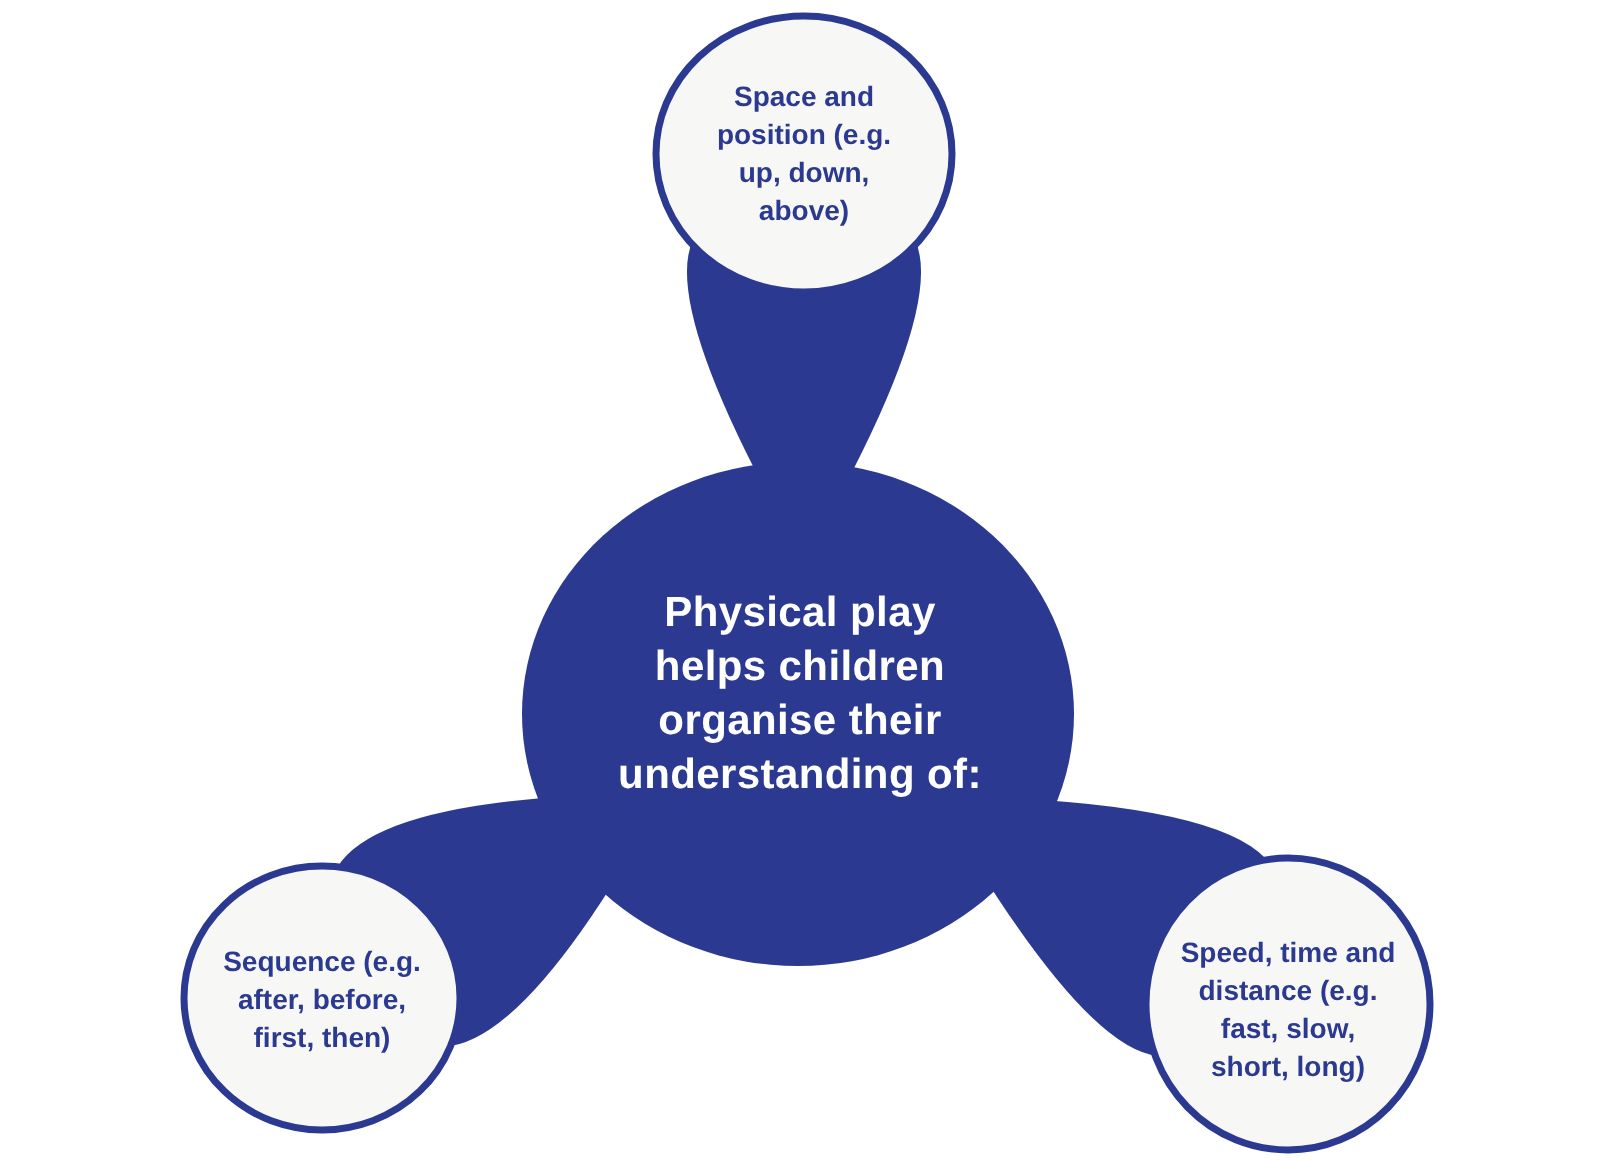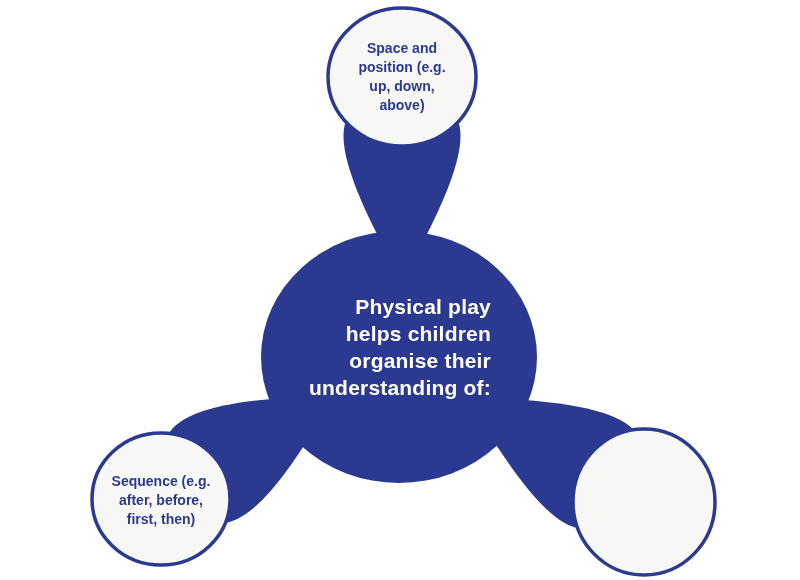--- a/index.html
+++ b/index.html
@@ -35,21 +35,20 @@
     text-align: center;
     font-weight: bold;
     pointer-events: none;
     white-space: nowrap;
   }
   .label.center-label {
     color: var(--center_text, #ffffff);
     font-size: 21px;
     line-height: 27px;
     letter-spacing: 0.2px;
-    text-align: right;
   }
   .label.node-label {
     color: var(--node_text, #2b3a90);
     font-size: 14px;
     line-height: 19px;
   }
 </style>
 </head>
 <body>
 
@@ -67,14 +66,15 @@
     <ellipse class="node-circle" cx="161" cy="499" rx="69" ry="66"></ellipse>
     <ellipse class="node-circle" cx="644" cy="502" rx="71" ry="73"></ellipse>
   </svg>
 
   <div class="label center-label" style="left: 400px; top: 347px;">Physical play<br>helps children<br>organise their<br>understanding of:</div>
 
   <div class="label node-label" style="left: 161px; top: 500px;">Sequence (e.g.<br>after, before,<br>first, then)</div>
 
   <div class="label node-label" style="left: 402px; top: 77px;">Space and<br>position (e.g.<br>up, down,<br>above)</div>
 
+  <div class="label node-label" style="left: 644px; top: 505px;">Speed, time and<br>distance (e.g.<br>fast, slow,<br>short, long)</div>
 
 </div>
 
 </body></html>

